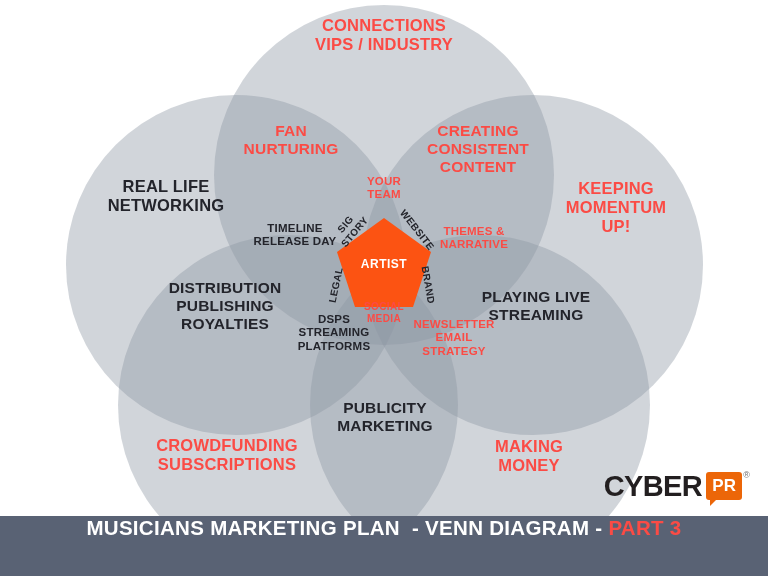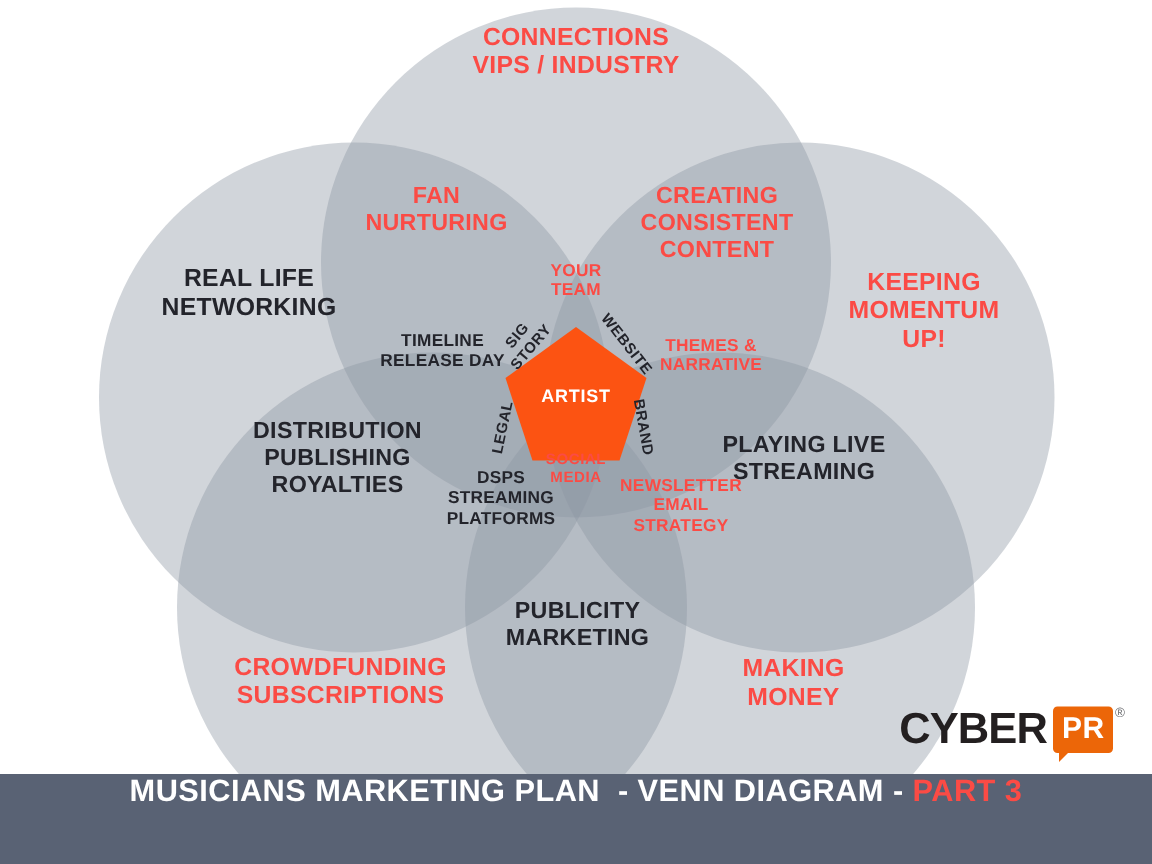--- a/index.html
+++ b/index.html
@@ -87,21 +87,21 @@
     font-weight: bold;
     color: #231f20;
     letter-spacing: -0.6px;
     line-height: 1;
   }
   #logo-badge {
     position: relative;
     margin-left: 4px;
     background: #ec6608;
     color: #ffffff;
-    font-size: 20px;
+    font-size: 17px;
     font-weight: bold;
     line-height: 1;
     padding: 5px 6px 6px 6px;
     border-radius: 3px;
     letter-spacing: 0.3px;
   }
   #logo-badge::after {
     content: "";
     position: absolute;
     left: 4px;

